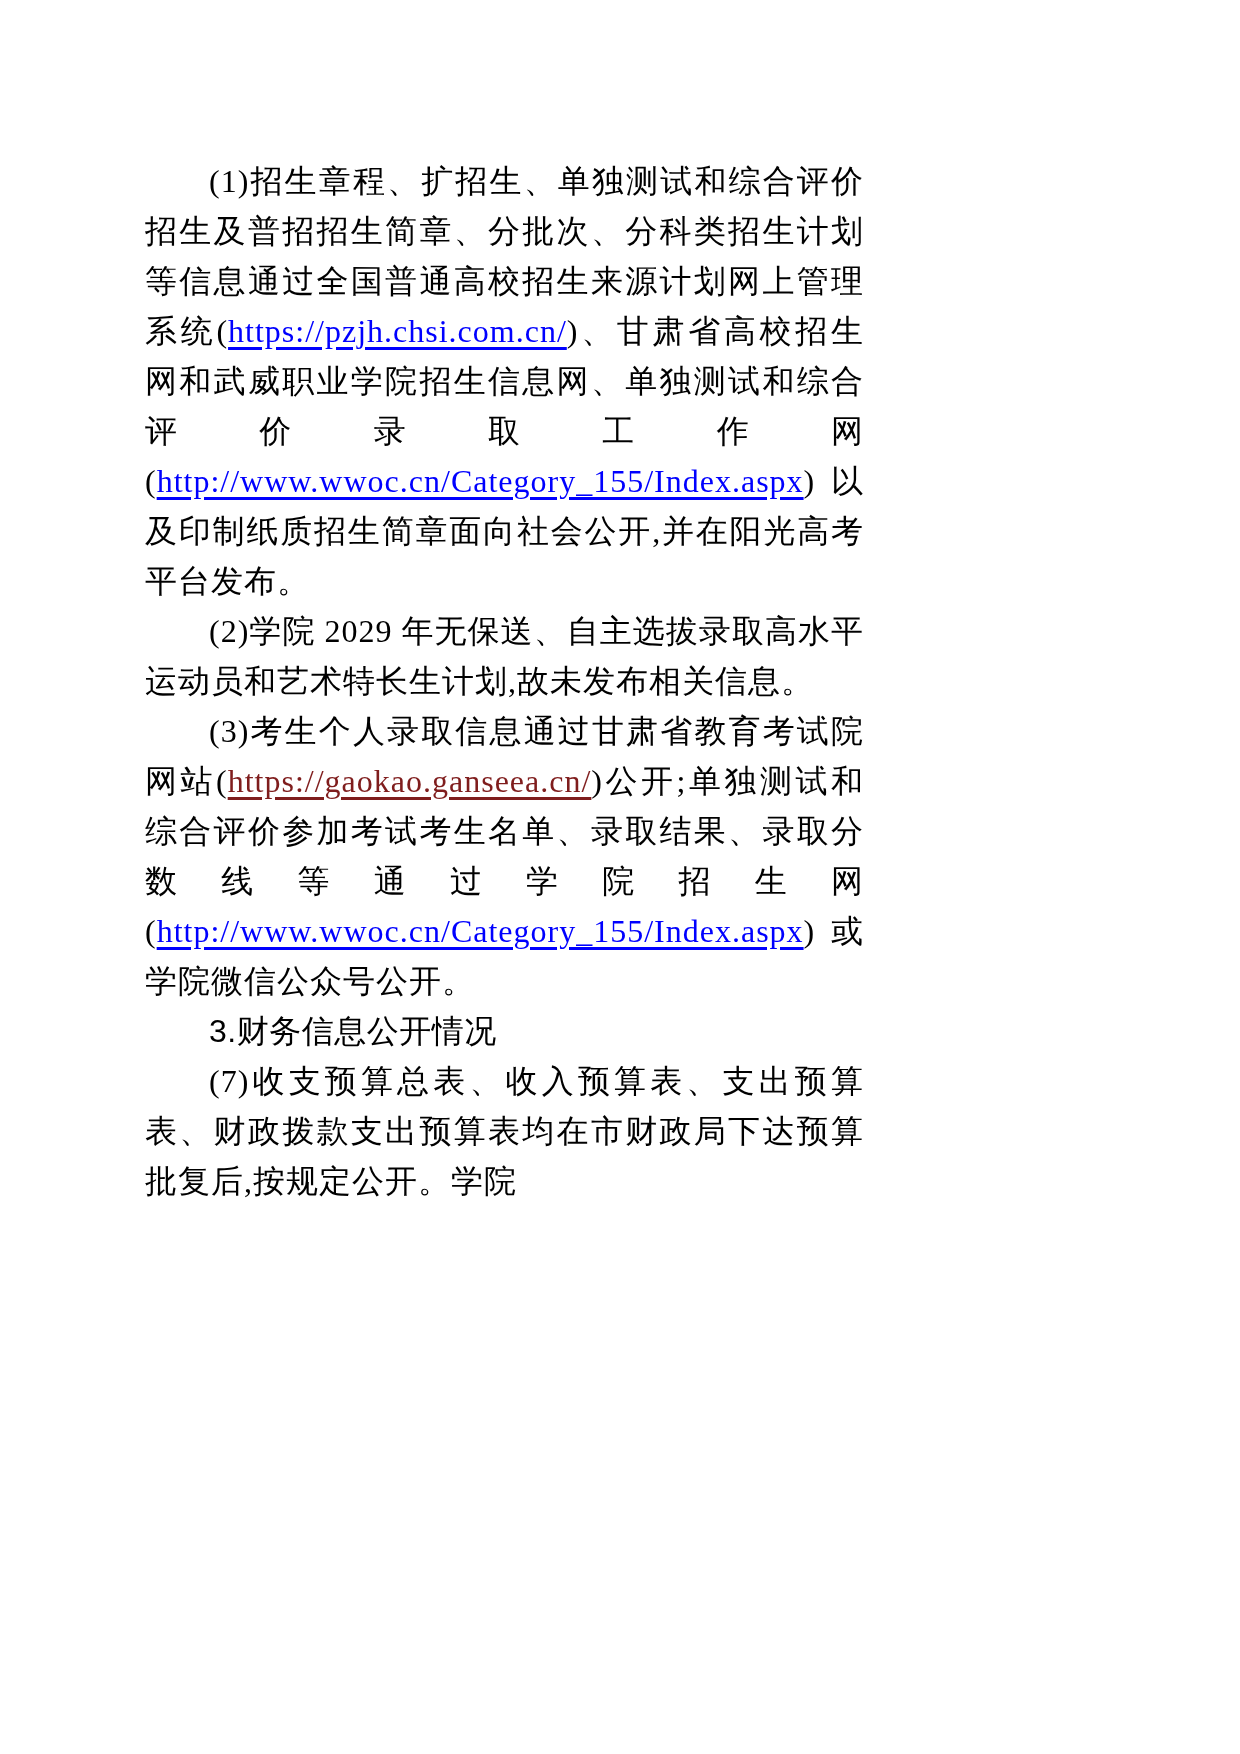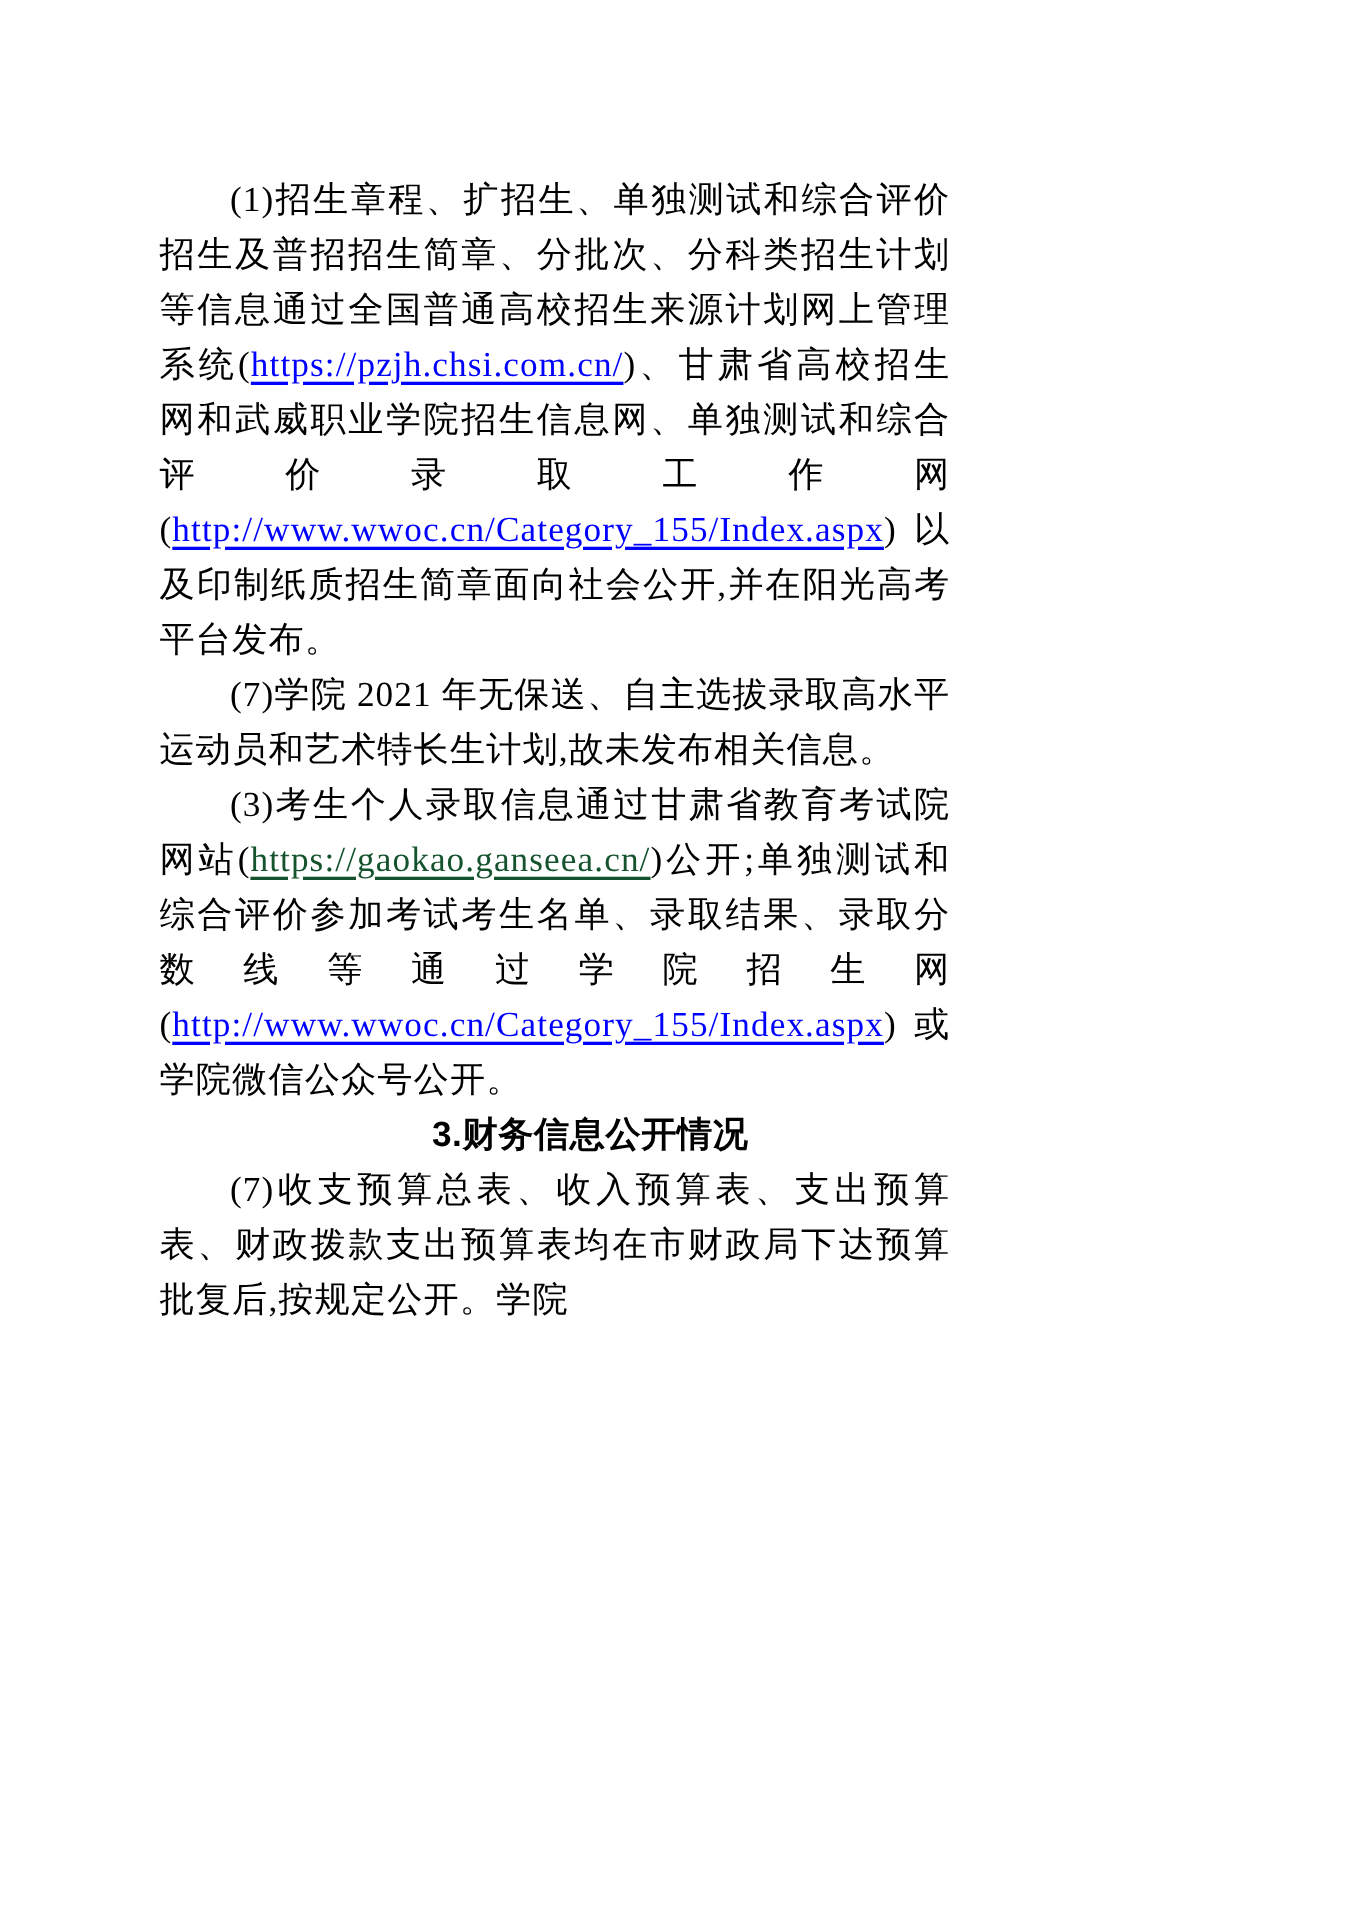--- a/index.html
+++ b/index.html
@@ -27,36 +27,36 @@
     line-height: 50px;
     text-align: justify;
     text-justify: inter-character;
     text-indent: 2em;
     letter-spacing: 1px;
     word-break: break-word;
     overflow-wrap: anywhere;
   }
   .para.heading {
     font-family: "Liberation Sans", "DejaVu Sans", sans-serif;
-    font-weight: bold;
-    text-align: center;
+    font-weight: normal;
+    text-align: left;
     letter-spacing: 0.5px;
   }
   .doclink {
     color: #0000ff;
     text-decoration: underline;
     text-underline-offset: 5px;
     cursor: pointer;
   }
   .run { color: #000000; }
 </style>
 </head>
 <body>
 
 <div class="page">
   <div style="color: rgb(0, 0, 0);">
       <p class="para"><span class="run">(1)招生章程、扩招生、单独测试和综合评价招生及普招招生简章、分批次、分科类招生计划等信息通过全国普通高校招生来源计划网上管理系统(</span><a class="doclink" style="color: rgb(0, 0, 255);">https://pzjh.chsi.com.cn/</a><span class="run">)、甘肃省高校招生网和武威职业学院招生信息网、单独测试和综合评价录取工作网(</span><a class="doclink" style="color: rgb(0, 0, 255);">http://www.wwoc.cn/Category_155/Index.aspx</a><span class="run">)以及印制纸质招生简章面向社会公开,并在阳光高考平台发布。</span></p>
-      <p class="para"><span class="run">(7)学院 2021 年无保送、自主选拔录取高水平运动员和艺术特长生计划,故未发布相关信息。</span></p>
-      <p class="para"><span class="run">(3)考生个人录取信息通过甘肃省教育考试院网站(</span><a class="doclink" style="color: #14532d;">https://gaokao.ganseea.cn/</a><span class="run">)公开;单独测试和综合评价参加考试考生名单、录取结果、录取分数线等通过学院招生网(</span><a class="doclink" style="color: rgb(0, 0, 255);">http://www.wwoc.cn/Category_155/Index.aspx</a><span class="run">)或学院微信公众号公开。</span></p>
+      <p class="para"><span class="run">(2)学院 2029 年无保送、自主选拔录取高水平运动员和艺术特长生计划,故未发布相关信息。</span></p>
+      <p class="para"><span class="run">(3)考生个人录取信息通过甘肃省教育考试院网站(</span><a class="doclink" style="color: #7f1d1d;">https://gaokao.ganseea.cn/</a><span class="run">)公开;单独测试和综合评价参加考试考生名单、录取结果、录取分数线等通过学院招生网(</span><a class="doclink" style="color: rgb(0, 0, 255);">http://www.wwoc.cn/Category_155/Index.aspx</a><span class="run">)或学院微信公众号公开。</span></p>
       <p class="para heading"><span class="run">3.财务信息公开情况</span></p>
       <p class="para"><span class="run">(7)收支预算总表、收入预算表、支出预算表、财政拨款支出预算表均在市财政局下达预算批复后,按规定公开。学院</span></p>
     </div>
 </div>
 
 </body></html>

